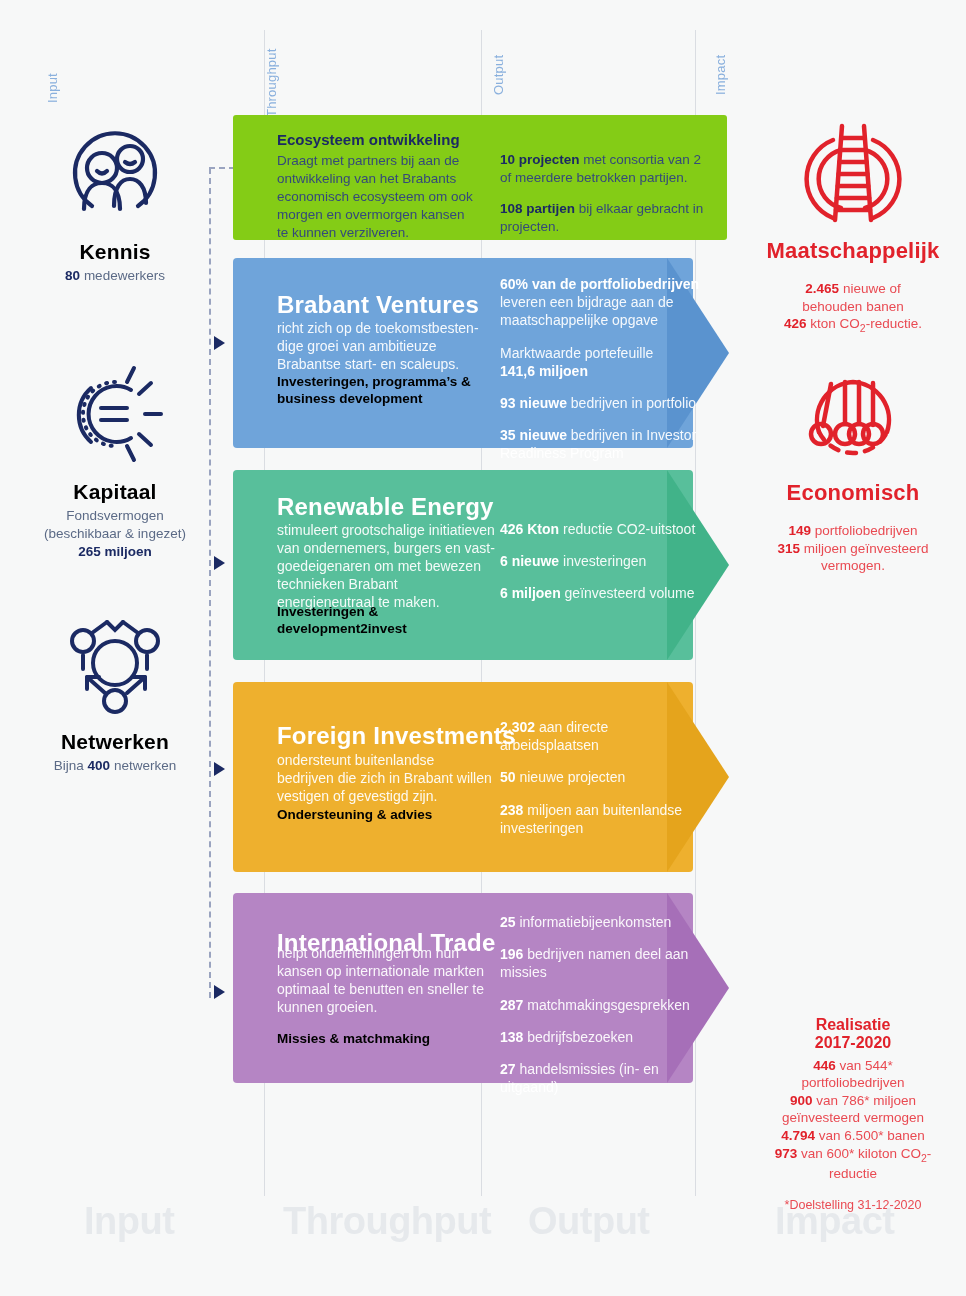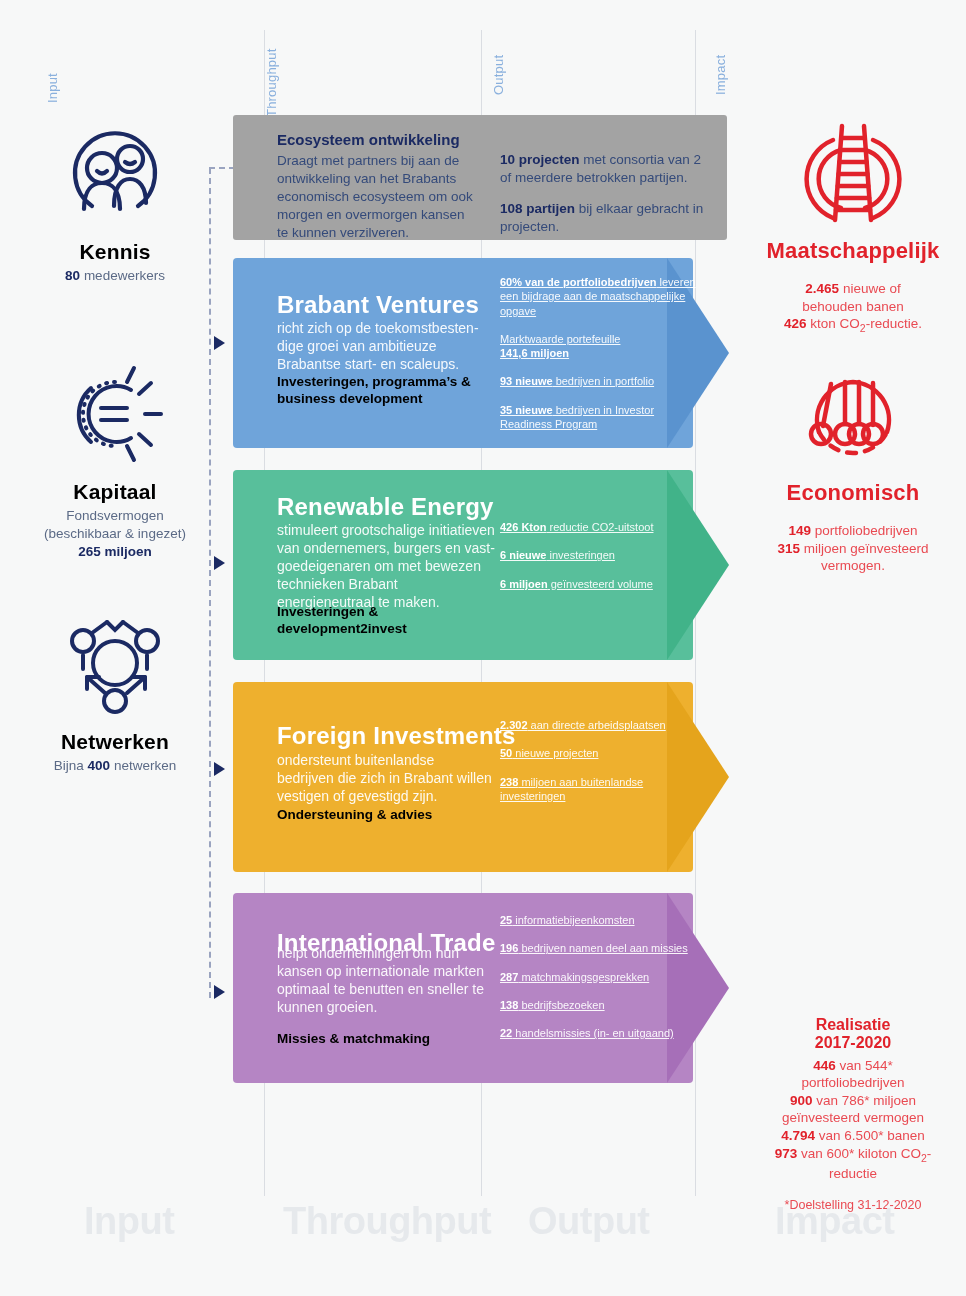--- a/index.html
+++ b/index.html
@@ -78,28 +78,28 @@
     font-size: 24px; letter-spacing: .2px;
   }
   .b-desc {
     position: absolute; color: rgba(255,255,255,.93);
     font-size: 14px; line-height: 1.28;
   }
   .b-tag {
     position: absolute; color: #000000; font-weight: bold;
     font-size: 13.5px; line-height: 1.28;
   }
-  .b-stats { position: absolute; color: rgba(255,255,255,.93); font-size: 11px; line-height: 1.3; text-decoration: underline; }
+  .b-stats { position: absolute; color: rgba(255,255,255,.93); font-size: 14px; line-height: 1.3; }
   .b-stats .ln { margin-bottom: 14px; }
   .b-stats b { color: #fff; font-weight: bold; }
 
   
   .eco-card {
     position: absolute; left: 233px; top: 115px; width: 494px; height: 125px;
-    background: #a3a3a3; border-radius: 3px;
+    background: #84cc16; border-radius: 3px;
   }
   .eco-title { position: absolute; left: 44px; top: 16px; font-size: 15px; font-weight: bold; color: #1b2a63; }
   .eco-desc  { position: absolute; left: 44px; top: 37px; width: 200px; font-size: 13.5px; color: #344a7a; line-height: 1.33; }
   .eco-stats { position: absolute; left: 267px; top: 36px; width: 215px; font-size: 13.5px; color: #344a7a; line-height: 1.33; }
   .eco-stats b { font-weight: bold; color: #1b2a63; }
   .eco-stats .ln { margin-bottom: 13px; }
 
   
   .imp-block { position: absolute; width: 226px; left: 740px; text-align: center; }
   .imp-icon { height: 120px; display: flex; align-items: center; justify-content: center; }
@@ -266,21 +266,21 @@
     </svg>
     <div class="band-inner">
       <div class="b-title" style="left:44px; top:36px;">International Trade</div>
       <div class="b-desc" style="left:44px; top:52px; width:212px;">helpt ondernemingen om hun kansen op internationale markten optimaal te benutten en sneller te kunnen groeien.</div>
       <div class="b-tag" style="left:44px; top:137px; width:200px;">Missies &amp; matchmaking</div>
       <div class="b-stats" style="left:267px; top:20px; width:210px;">
         <div class="ln"><b>25</b><span> informatiebijeenkomsten</span></div>
         <div class="ln"><b>196</b><span> bedrijven namen deel aan missies</span></div>
         <div class="ln"><b>287</b><span> matchmakingsgesprekken</span></div>
         <div class="ln"><b>138</b><span> bedrijfsbezoeken</span></div>
-        <div class="ln"><b>22</b><span> handelsmissies (in- en uitgaand)</span></div>
+        <div class="ln"><b>27</b><span> handelsmissies (in- en uitgaand)</span></div>
       </div>
     </div>
   </div>
 
   <div class="imp-block" style="top:118px;">
     <div class="imp-icon">
       <svg width="112" height="112" viewBox="0 0 112 112" fill="none" stroke="#e1222b" stroke-width="4.5" stroke-linecap="round">
         <path d="M36 18 A42 42 0 0 0 36 96"></path>
         <path d="M76 18 A42 42 0 0 1 76 96"></path>
         <path d="M44 28 A30 30 0 0 0 44 86"></path>

